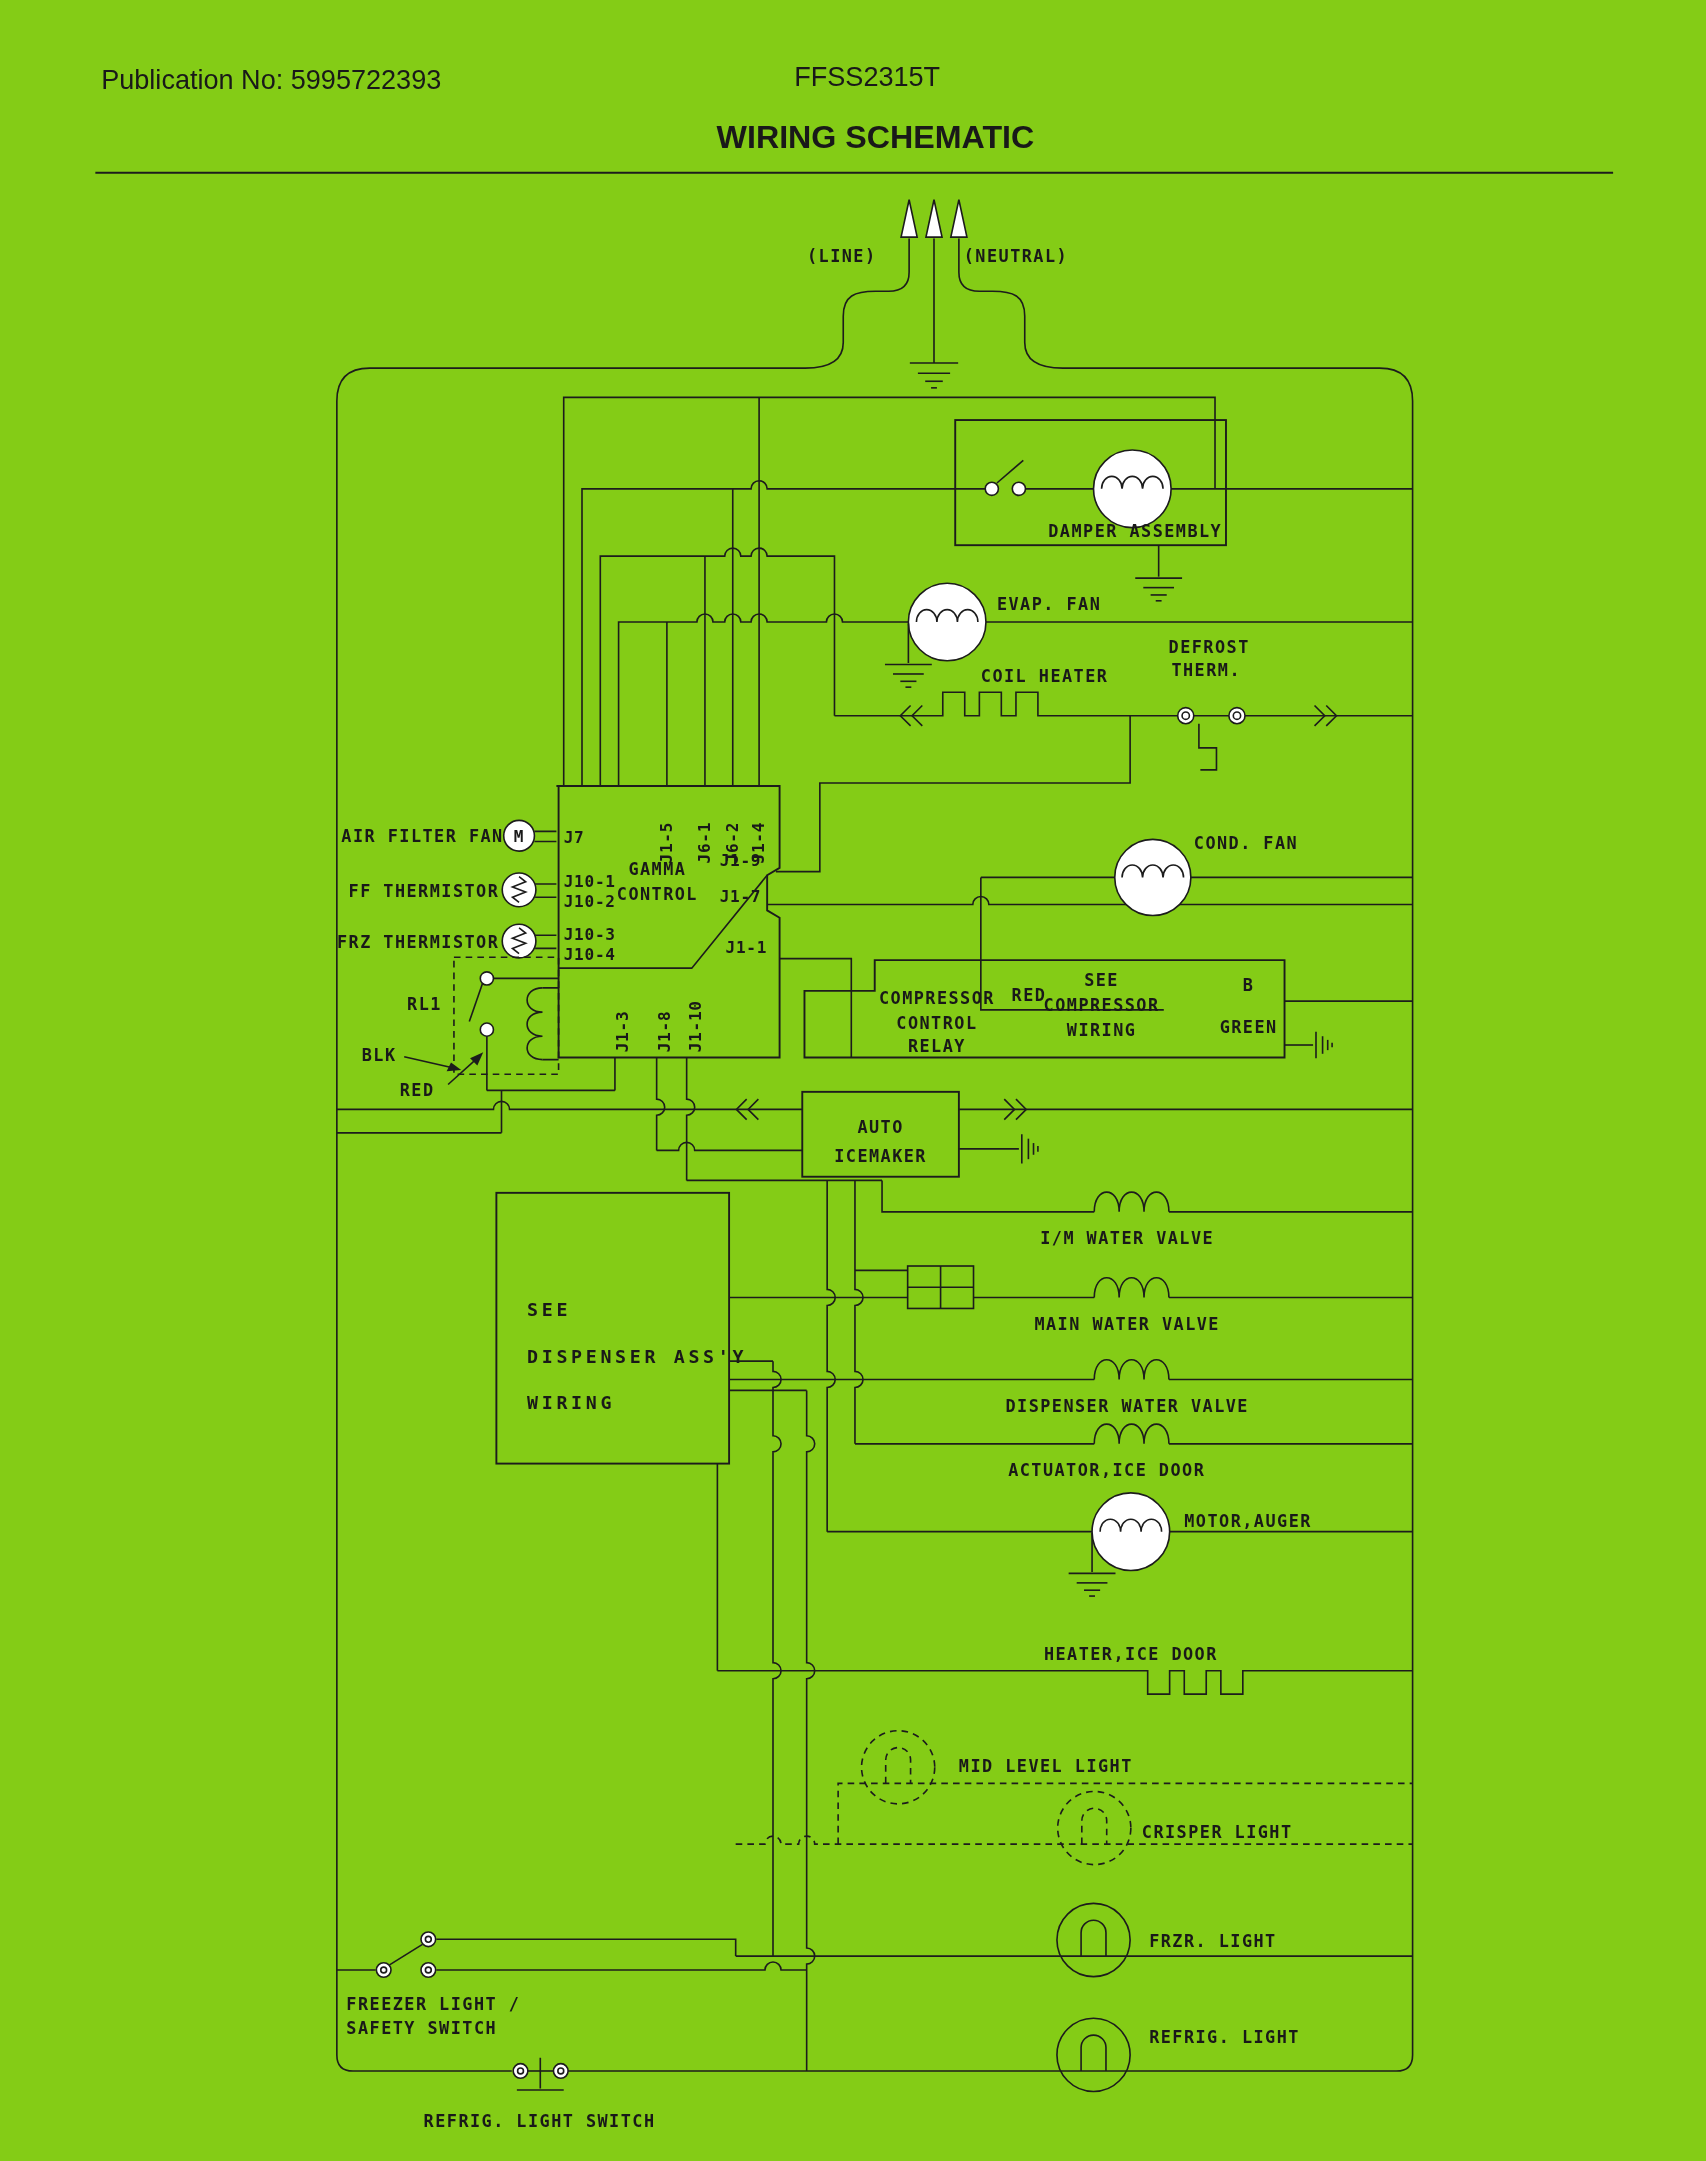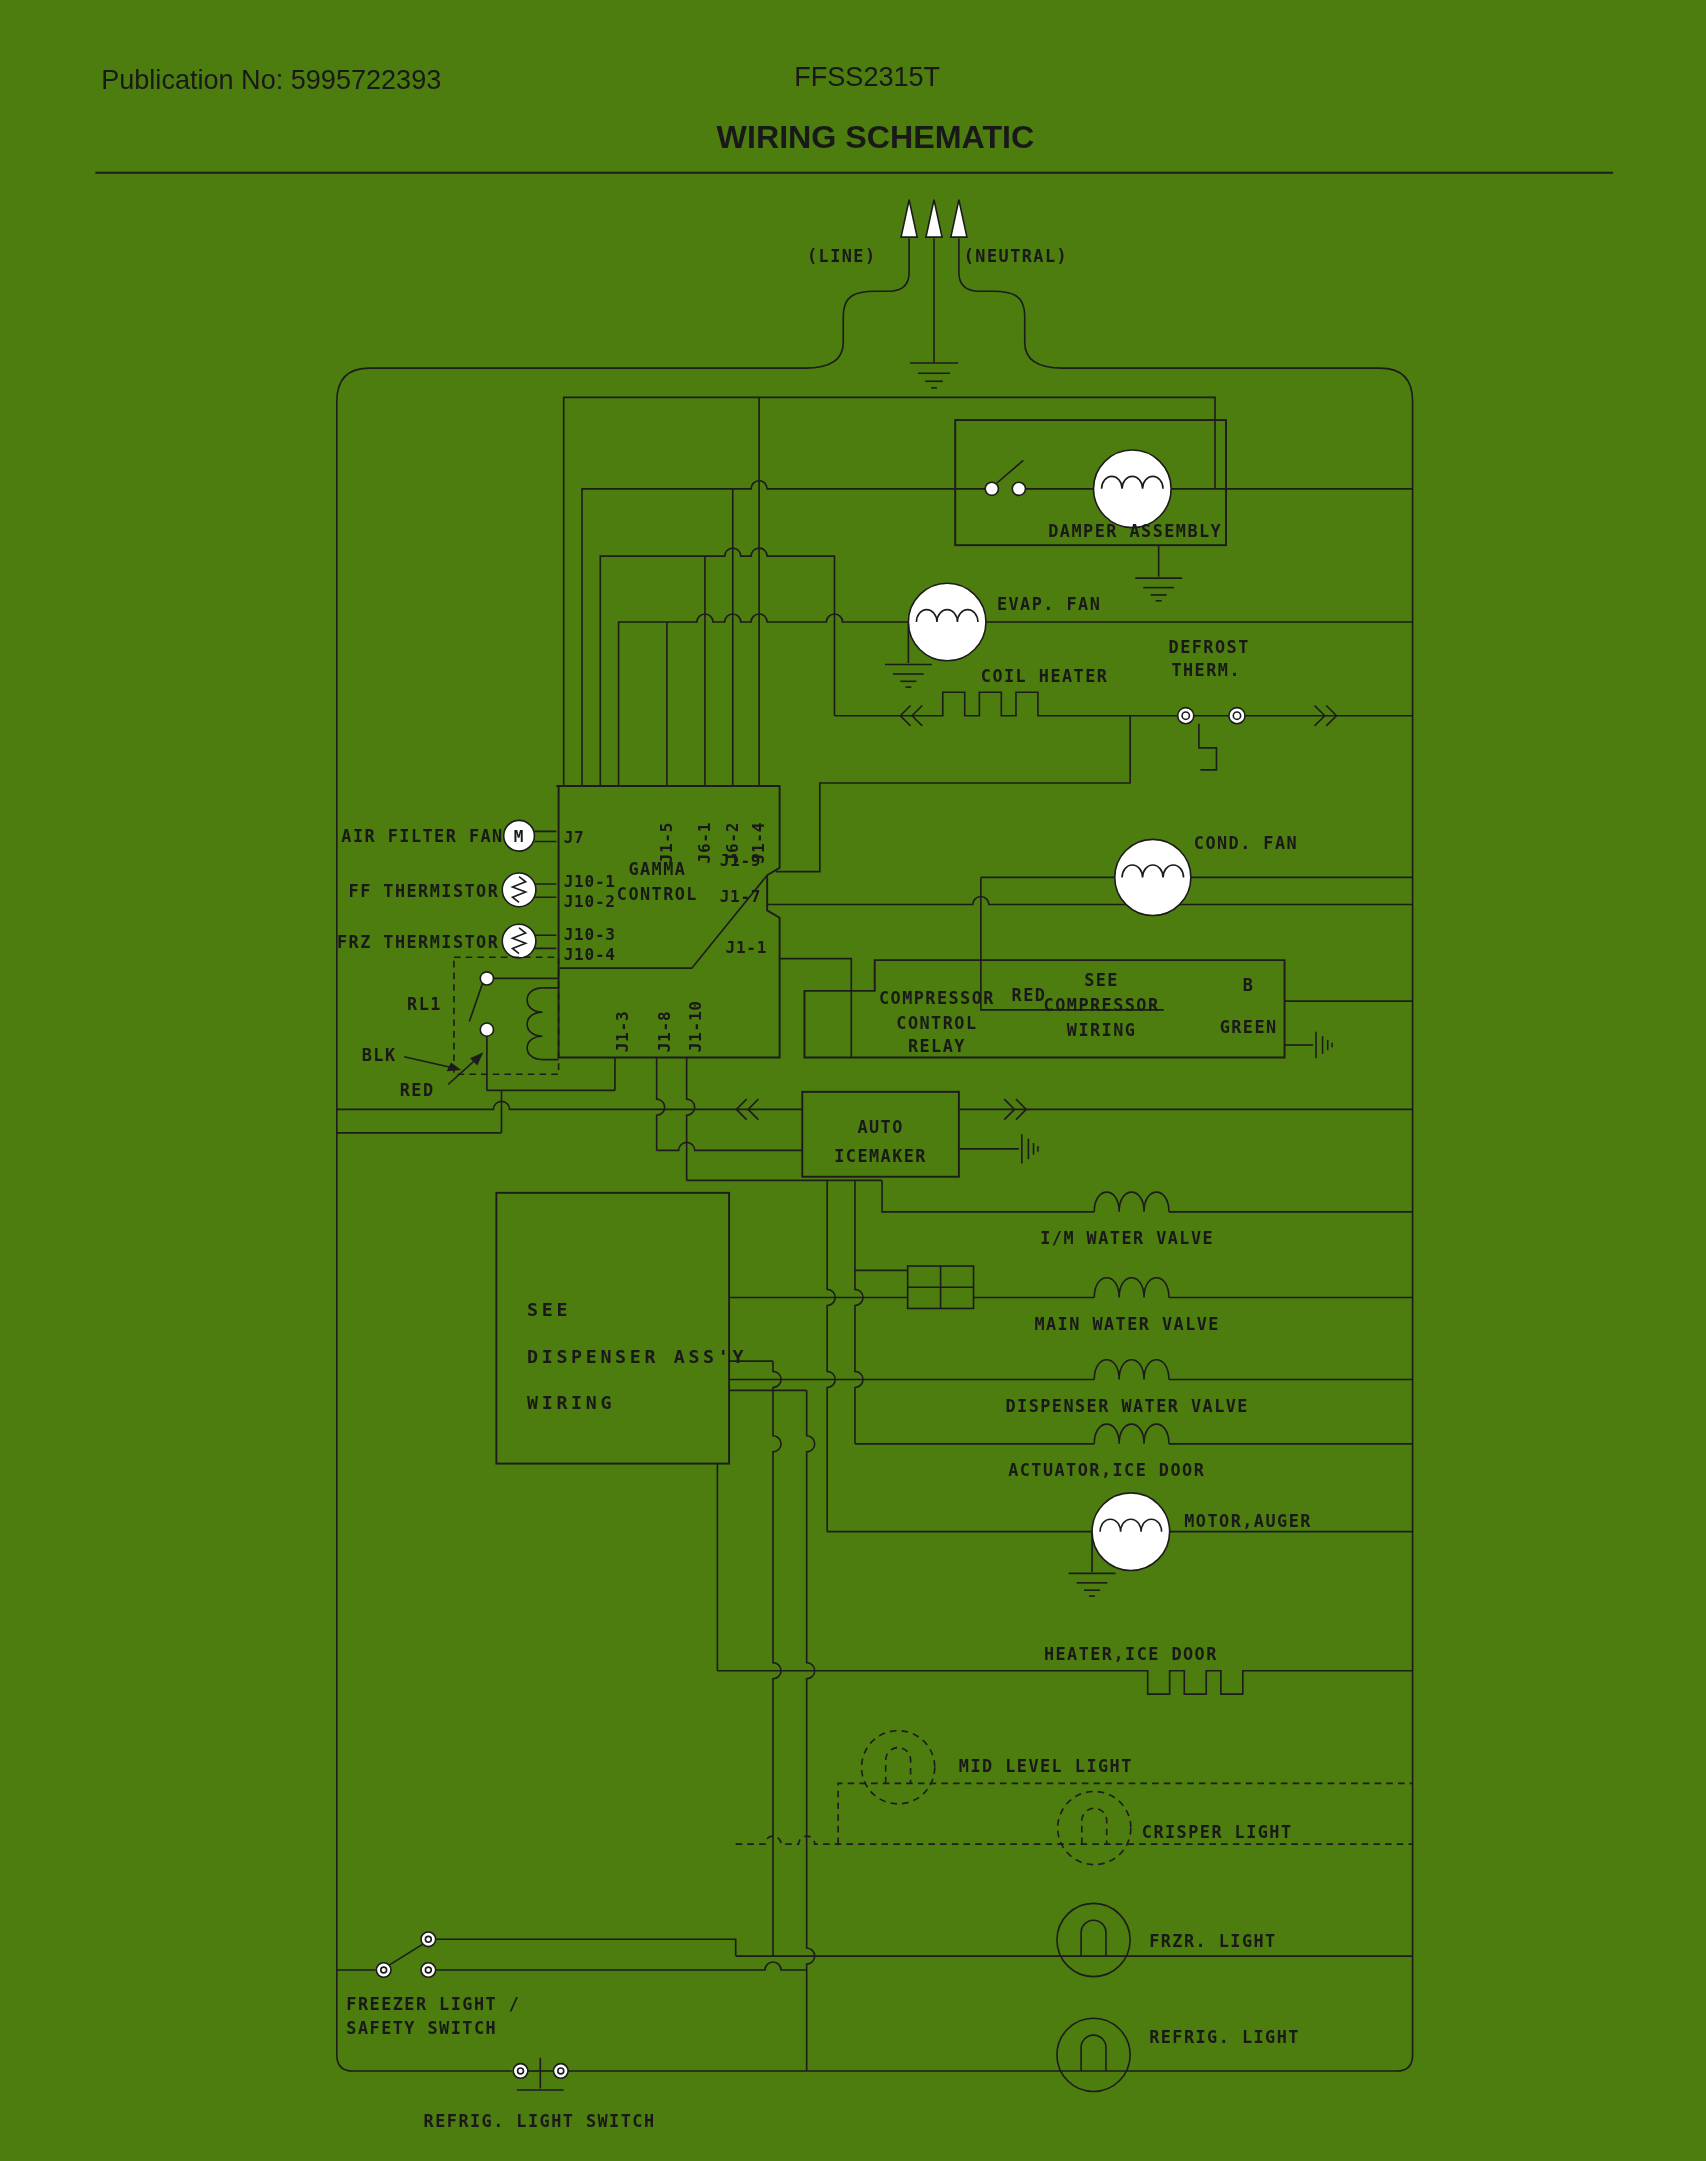--- a/index.html
+++ b/index.html
@@ -1,16 +1,16 @@
 <!DOCTYPE html>
 <html style="font-size:11.7px"><head>
 <meta charset="utf-8">
 <style>
   html,body{margin:0;padding:0;background:#fff;}
-  #page{position:relative;width:1707px;height:2161px;background:#4d7c0f;}
+  #page{position:relative;width:1707px;height:2161px;background:#84cc16;}
   svg{display:block;}
   .w{fill:none;stroke:#1c1c1c;stroke-width:2.2;}
   .w3{fill:none;stroke:#1c1c1c;stroke-width:2.6;}
   .wf{fill:#ffffff;stroke:#1c1c1c;stroke-width:2.2;}
   .dash{fill:none;stroke:#1c1c1c;stroke-width:2.2;stroke-dasharray:9 7;}
   text{font-family:"DejaVu Sans Mono","Liberation Mono",monospace;font-weight:700;fill:#191919;font-size:23px;letter-spacing:2px;}
   .hdr{font-family:"Liberation Sans","DejaVu Sans",sans-serif;font-weight:400;font-size:37px;letter-spacing:0;}
   .ttl{font-family:"Liberation Sans","DejaVu Sans",sans-serif;font-weight:700;font-size:44px;letter-spacing:0;}
   .mid{text-anchor:middle;}
   .end{text-anchor:end;}

